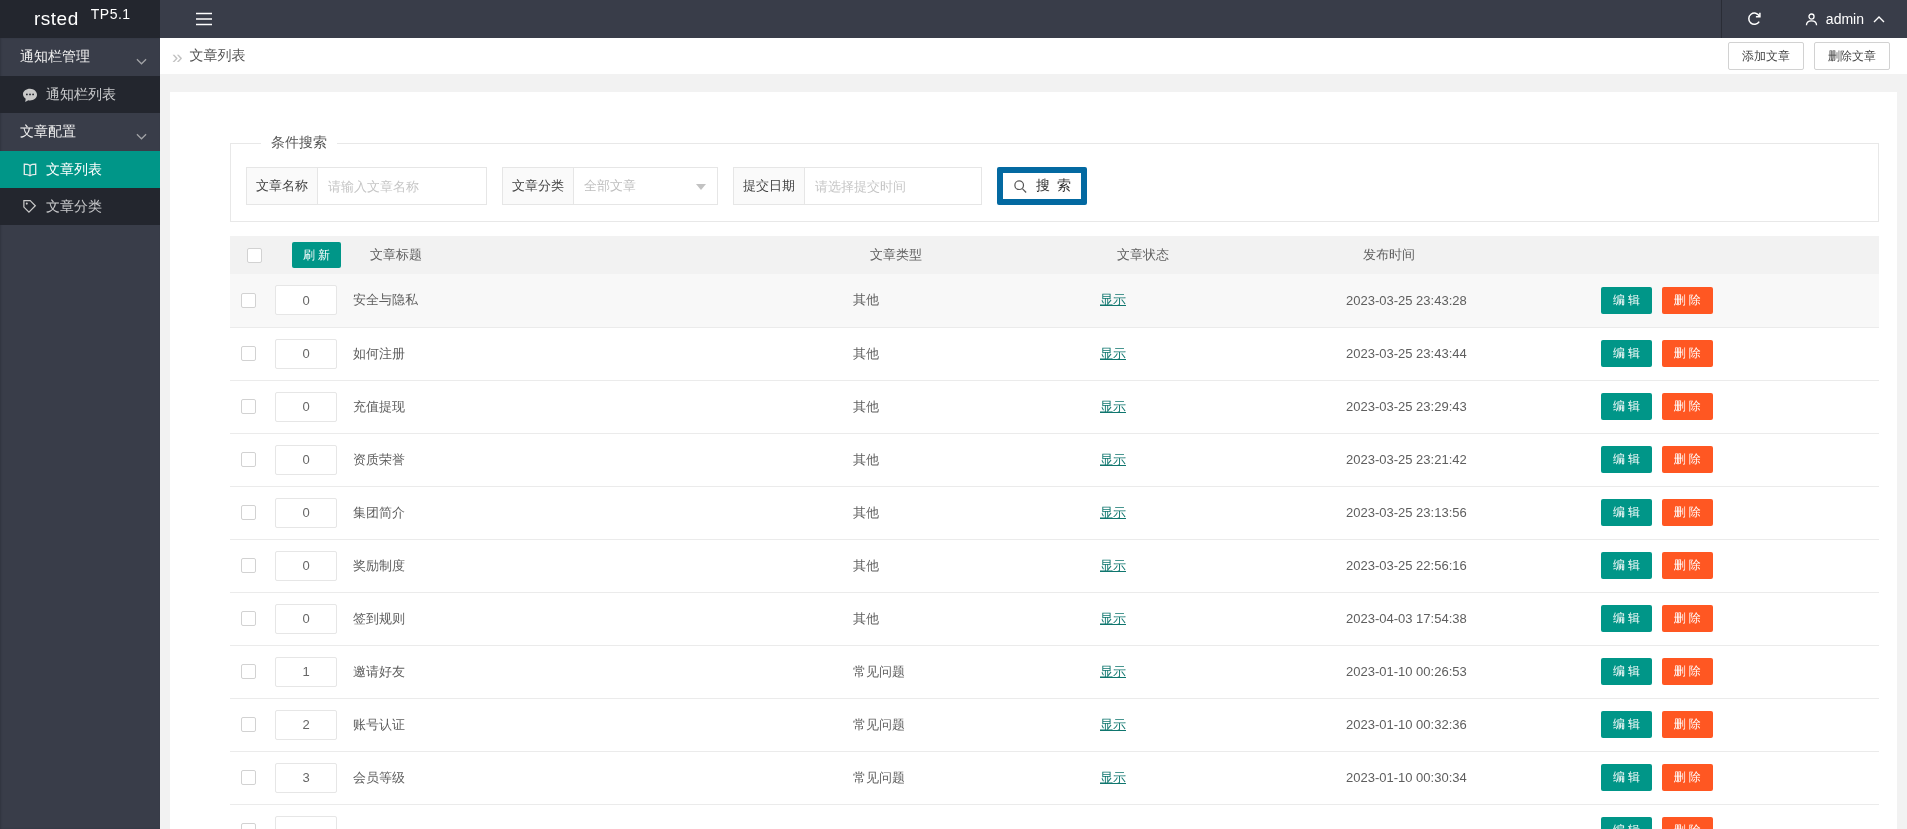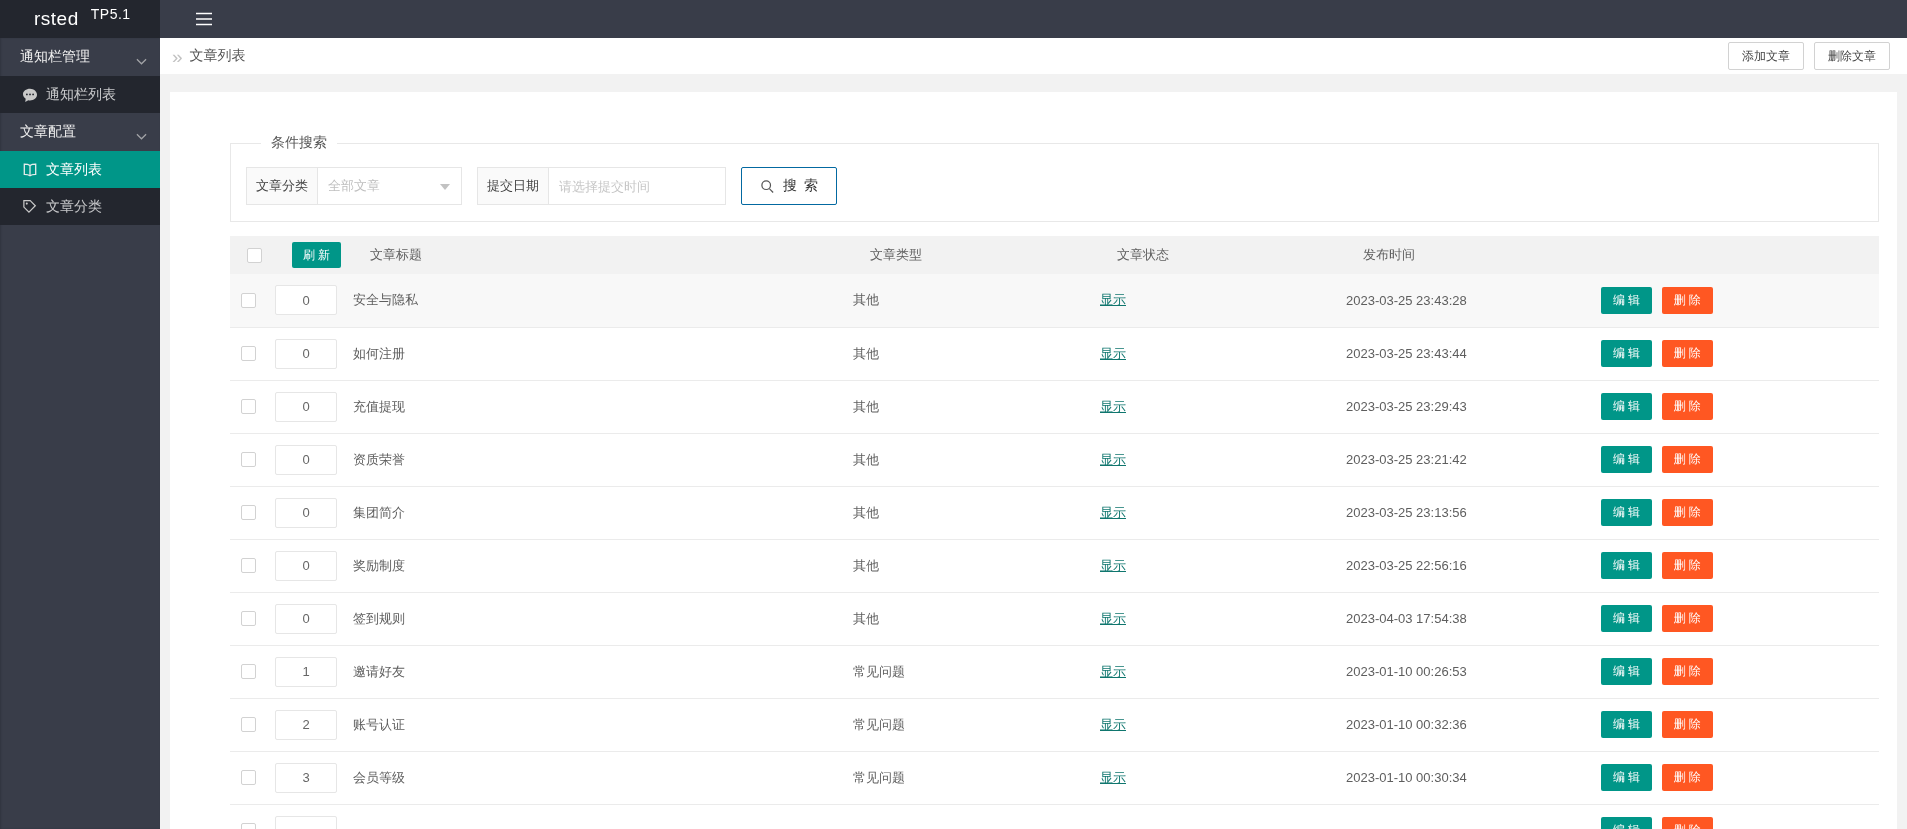--- a/index.html
+++ b/index.html
@@ -168,25 +168,25 @@
   .sel-caret {
     position: absolute; right: 11px; top: 16px;
     width: 0; height: 0;
     border-left: 5px solid transparent;
     border-right: 5px solid transparent;
     border-top: 6px solid #c2c2c2;
   }
   .search-btn {
     height: 38px;
     background: #fff;
-    border: 1px solid #0369a1;
+    border: 6px solid #0369a1;
     border-radius: 2px;
     display: flex; align-items: center;
     gap: 8px;
-    padding: 0 18px;
+    padding: 0 10px;
     font-size: 14px; color: #333;
     cursor: pointer;
     font-family: inherit;
   }
   .search-btn .lbl { letter-spacing: 7px; margin-right: -7px; }
 
   
   table.list { width: 100%; border-collapse: collapse; margin-top: 14px; table-layout: fixed; }
   table.list th {
     background: #f2f2f2;
@@ -258,20 +258,42 @@
 
 <header class="navbar">
   <div class="logo">
     <span>rsted</span>
       <sup>TP5.1</sup>
   </div>
   <div class="nav-toggle">
     <svg width="18" height="14" viewBox="0 0 18 14">
         <path d="M1 1.5h16M1 7h16M1 12.5h16" stroke="#ffffff" stroke-width="1.7" fill="none"></path>
       </svg>
+  </div>
+  <div class="nav-right">
+    <div class="nav-ib nav-refresh">
+      <svg width="16" height="16" viewBox="0 0 16 16">
+          <path d="M13.2 10.6 A5.6 5.6 0 1 1 13.4 5.2" fill="none" stroke="#fff" stroke-width="1.5"></path>
+          <path d="M13.9 1.8 L13.9 5.8 L9.9 5.8" fill="none" stroke="#fff" stroke-width="1.5"></path>
+        </svg>
+    </div>
+    <div class="nav-ib nav-user">
+      <span style="display:flex;align-items:center;">
+        <svg width="15" height="15" viewBox="0 0 16 16">
+            <circle cx="8" cy="4.8" r="2.7" fill="none" stroke="#fff" stroke-width="1.4"></circle>
+            <path d="M2.6 14.2c0-3.1 2.4-4.8 5.4-4.8s5.4 1.7 5.4 4.8" fill="none" stroke="#fff" stroke-width="1.4"></path>
+          </svg>
+      </span>
+      <span class="uname">admin</span>
+      <span class="caret-up">
+        <svg width="12" height="7" viewBox="0 0 12 7">
+            <path d="M1 6 L6 1 L11 6" fill="none" stroke="#fff" stroke-width="1.4"></path>
+          </svg>
+      </span>
+    </div>
   </div>
 </header>
 
 <div class="layout">
   <aside class="sidebar">
       <div class="side-title">
         <span>通知栏管理</span>
         <span class="side-caret"><svg width="11" height="7" viewBox="0 0 12 7">
             <path d="M1 1 L6 6 L11 1" fill="none" stroke="#cfcfcf" stroke-width="1.3"></path>
           </svg></span>
@@ -321,20 +343,24 @@
         <button>添加文章</button>
         <button>删除文章</button>
       </div>
     </div>
 
     <div class="card">
       <fieldset class="search">
         <legend>条件搜索</legend>
         <div class="form-row">
           <div class="fgroup">
+            <span class="flabel">文章名称</span>
+            <input class="finput" type="text" placeholder="请输入文章名称" style="">
+          </div>
+          <div class="fgroup">
             <span class="flabel">文章分类</span>
             <div class="fselect">
               <span>全部文章</span>
               <span class="sel-caret"></span>
             </div>
           </div>
           <div class="fgroup">
             <span class="flabel">提交日期</span>
             <input class="finput" type="text" style="width: 178px;" placeholder="请选择提交时间">
           </div>

